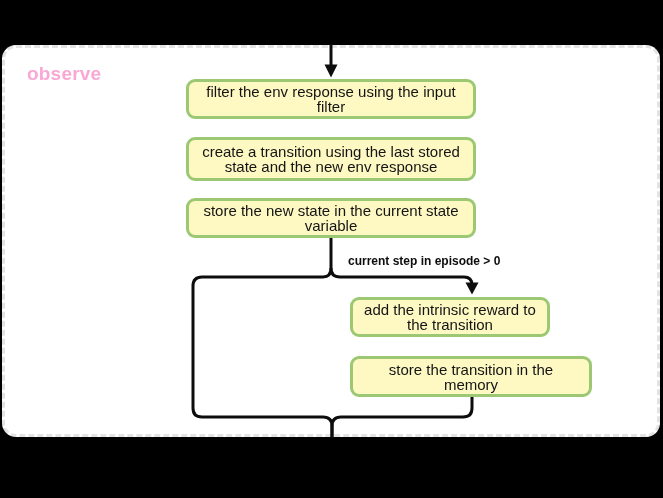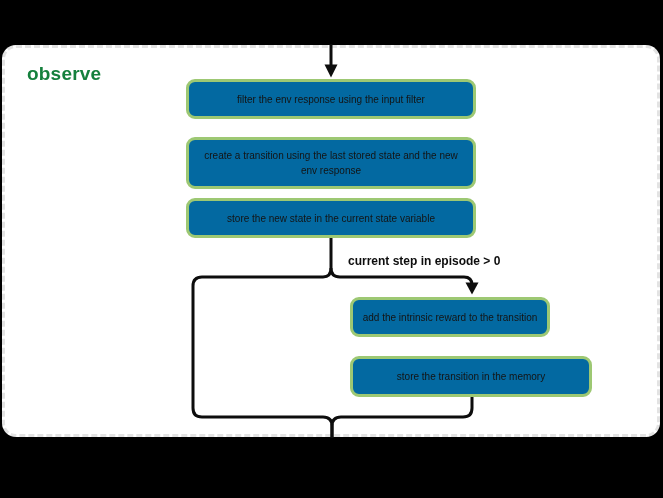--- a/index.html
+++ b/index.html
@@ -10,35 +10,35 @@
   }
   .card{
     position:absolute;left:2px;top:45px;width:658px;height:392px;
     box-sizing:border-box;
     background:#fff;
     border:3px dashed #e3e3e3;
     border-radius:14px;
   }
   .group-title{
     position:absolute;left:27px;top:63px;
-    font-size:19px;font-weight:bold;color:#15803d;
+    font-size:19px;font-weight:bold;color:#f9a8d4;
     letter-spacing:.2px;
   }
   .node{
     position:absolute;box-sizing:border-box;
-    background:#0369a1;
+    background:#fef9c3;
     border:3px solid #9dc873;
     border-radius:9px;
     display:flex;align-items:center;justify-content:center;
     text-align:center;
-    font-size:10px;line-height:15px;color:#141414;
+    font-size:15px;line-height:15px;color:#141414;
     padding:2px 8px;
   }
   .node-1{left:186px;top:79px;width:290px;height:40px;}
-  .node-2{left:186px;top:137px;width:290px;height:52px;}
+  .node-2{left:186px;top:137px;width:290px;height:44px;}
   .node-3{left:186px;top:198px;width:290px;height:40px;}
   .node-4{left:350px;top:297px;width:200px;height:40px;}
   .node-5{left:350px;top:356px;width:242px;height:41px;text-align:center;}
   .condition-label{
     position:absolute;left:348px;top:254px;
     font-size:12px;font-weight:bold;color:#0d0d0d;
     white-space:nowrap;
   }
   svg.connectors{
     position:absolute;left:0;top:0;width:663px;height:498px;

